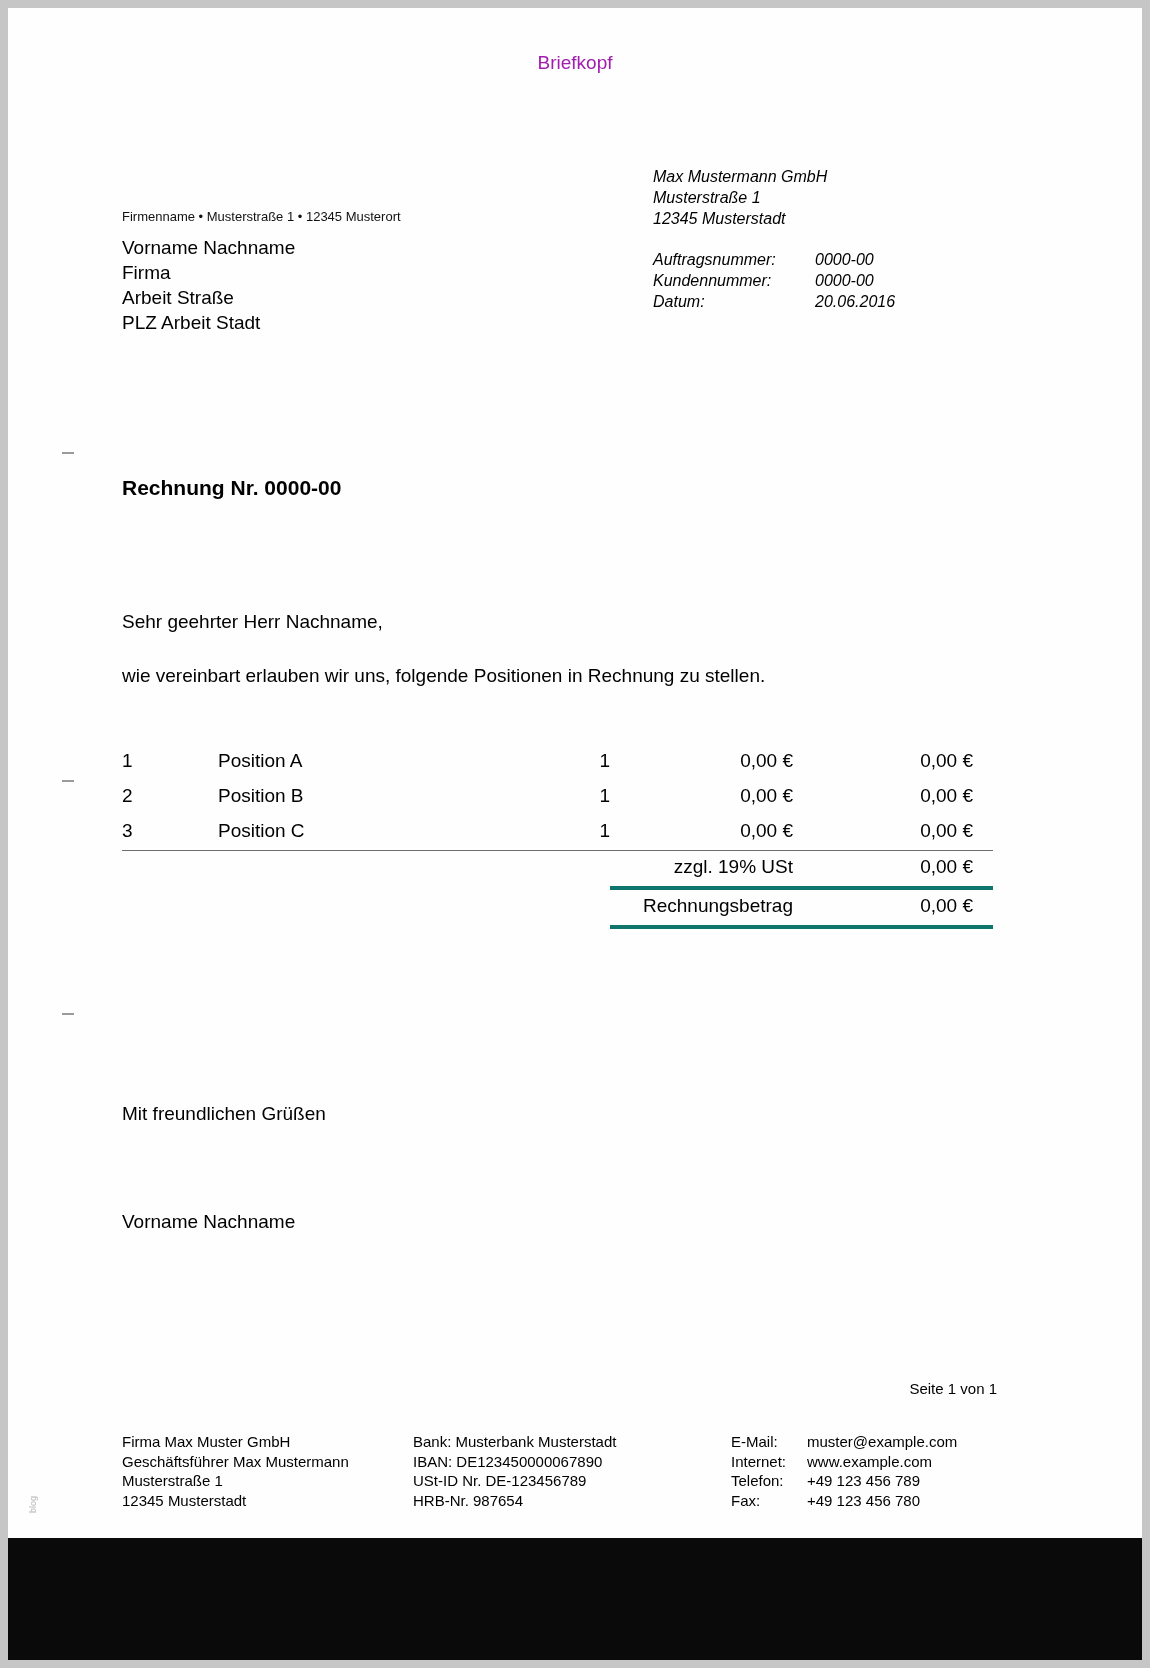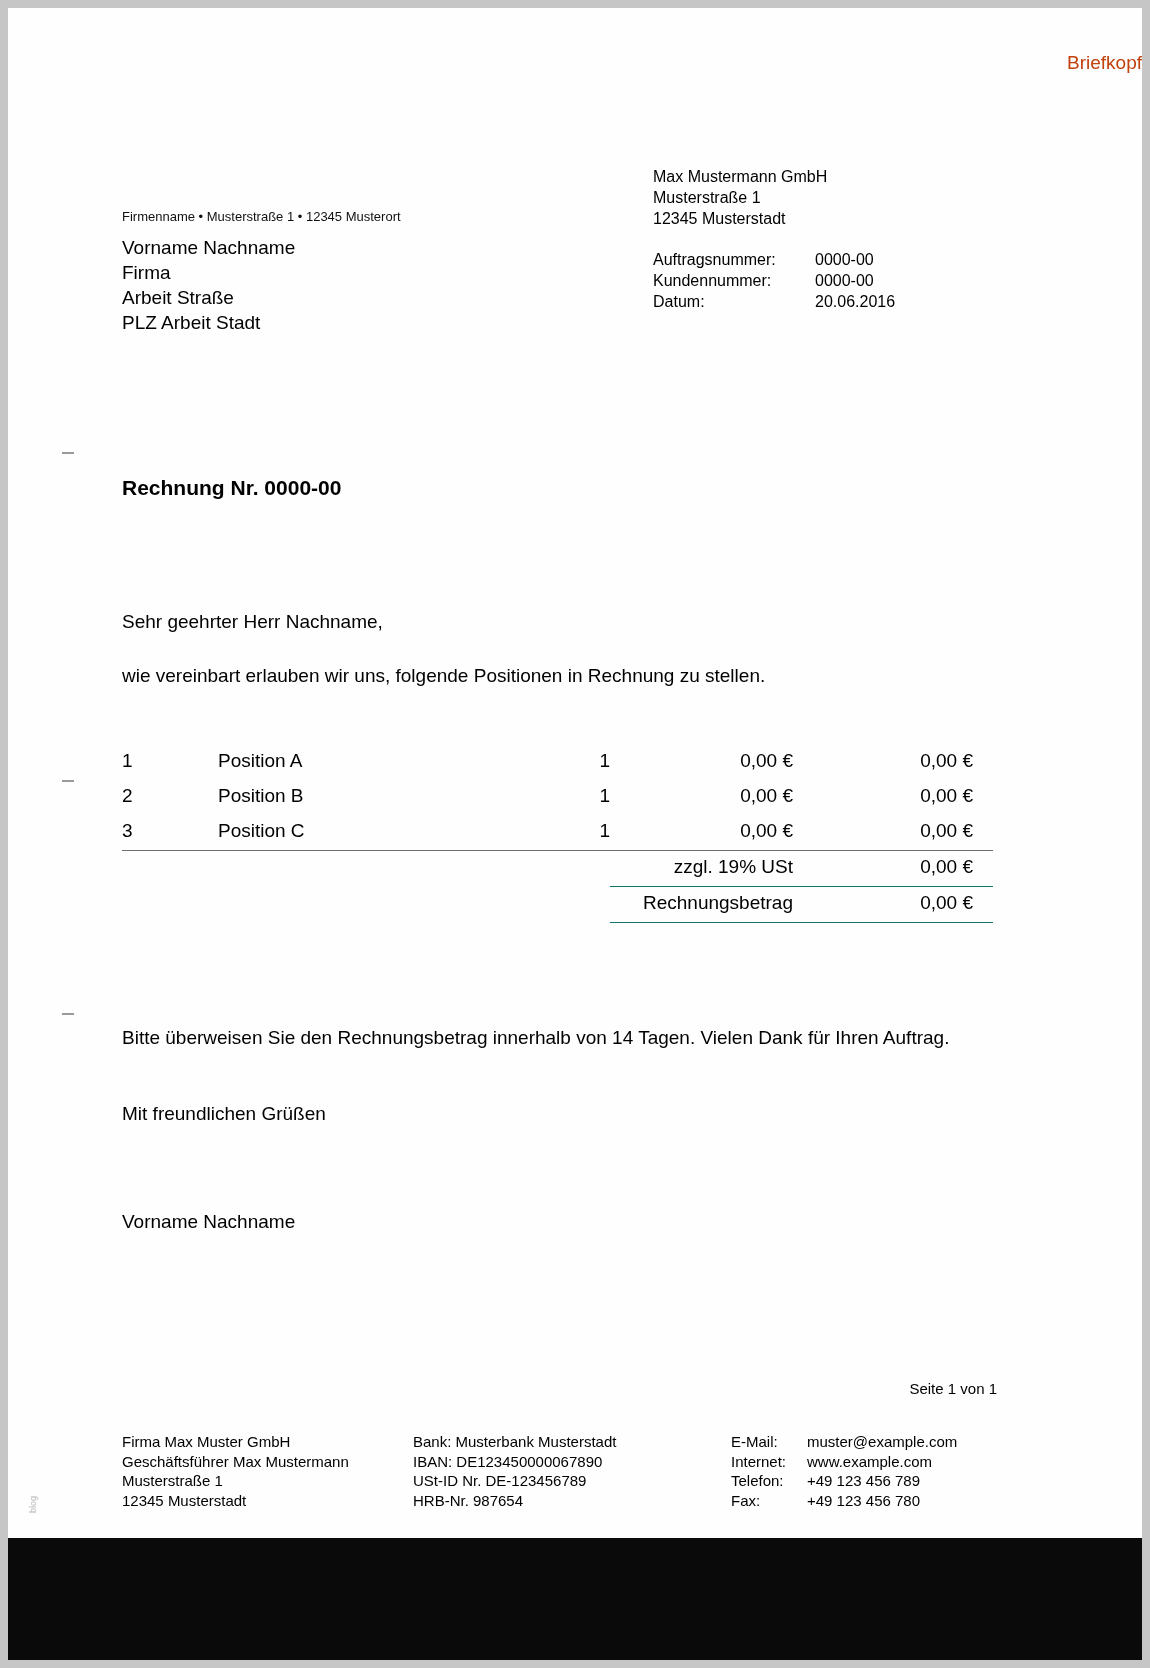--- a/index.html
+++ b/index.html
@@ -14,42 +14,43 @@
   .page {
     position: absolute;
     left: 8px; top: 8px;
     width: 1134px; height: 1652px;
     background: #fefefe;
     overflow: hidden;
   }
   .briefkopf {
     position: absolute;
     top: 44px; left: 0; width: 100%;
-    text-align: right;
-    color: #c2410c;
+    text-align: center;
+    color: #a21caf;
     font-size: 19px;
   }
   .sender-line {
     position: absolute;
     left: 114px; top: 201px;
     font-size: 13px;
     color: #111;
   }
   .recipient {
     position: absolute;
     left: 114px; top: 227px;
     font-size: 19px;
     line-height: 25px;
   }
   .company {
     position: absolute;
     left: 645px; top: 158px;
     font-size: 16px;
     line-height: 21px;
     width: 380px;
+    font-style: italic;
   }
   .company .grp { margin-top: 20px; }
   .meta-row { display: flex; }
   .meta-row .lbl { width: 162px; flex: 0 0 162px; }
   .heading {
     position: absolute;
     left: 114px; top: 468px;
     font-size: 21px;
     font-weight: bold;
   }
@@ -77,21 +78,21 @@
   }
   .c1 { text-align: left; }
   .c2 { text-align: left; }
   .c3 { text-align: right; }
   td.c3 { padding-right: 24px; }
   .c4 { text-align: right; }
   .c5 { text-align: right; padding-right: 20px !important; }
   tr.hdr th { border-top: 1px solid #6e6e6e; border-bottom: 1px solid #6e6e6e; }
   tr.last td { border-bottom: 1px solid #6e6e6e; }
   td.t-label { text-align: right; }
-  tr.rule td.t-label, tr.rule td.t-value { border-bottom: 1px solid #0f766e; }
+  tr.rule td.t-label, tr.rule td.t-value { border-bottom: 4px solid #0f766e; }
   .payment-note {
     position: absolute;
     left: 114px; top: 1013px;
     width: 838px;
     font-size: 19px;
     line-height: 34px;
   }
   .closing {
     position: absolute;
     left: 114px; top: 1095px;
@@ -223,21 +224,20 @@
       <td class="t-value c5">0,00 €</td>
     </tr>
     <tr class="rule">
       <td colspan="3"></td>
       <td class="t-label">Rechnungsbetrag</td>
       <td class="t-value c5">0,00 €</td>
     </tr>
   </tbody>
     </table>
 
-  <div class="payment-note">Bitte überweisen Sie den Rechnungsbetrag innerhalb von 14 Tagen. Vielen Dank für Ihren Auftrag.</div>
 
   <div class="closing">Mit freundlichen Grüßen</div>
 
   <div class="signature">Vorname Nachname</div>
 
   <div class="page-indicator">Seite 1 von 1</div>
 
   <div class="footer-col fcol1">
     <div>Firma Max Muster GmbH</div>
     <div>Geschäftsführer Max Mustermann</div>

